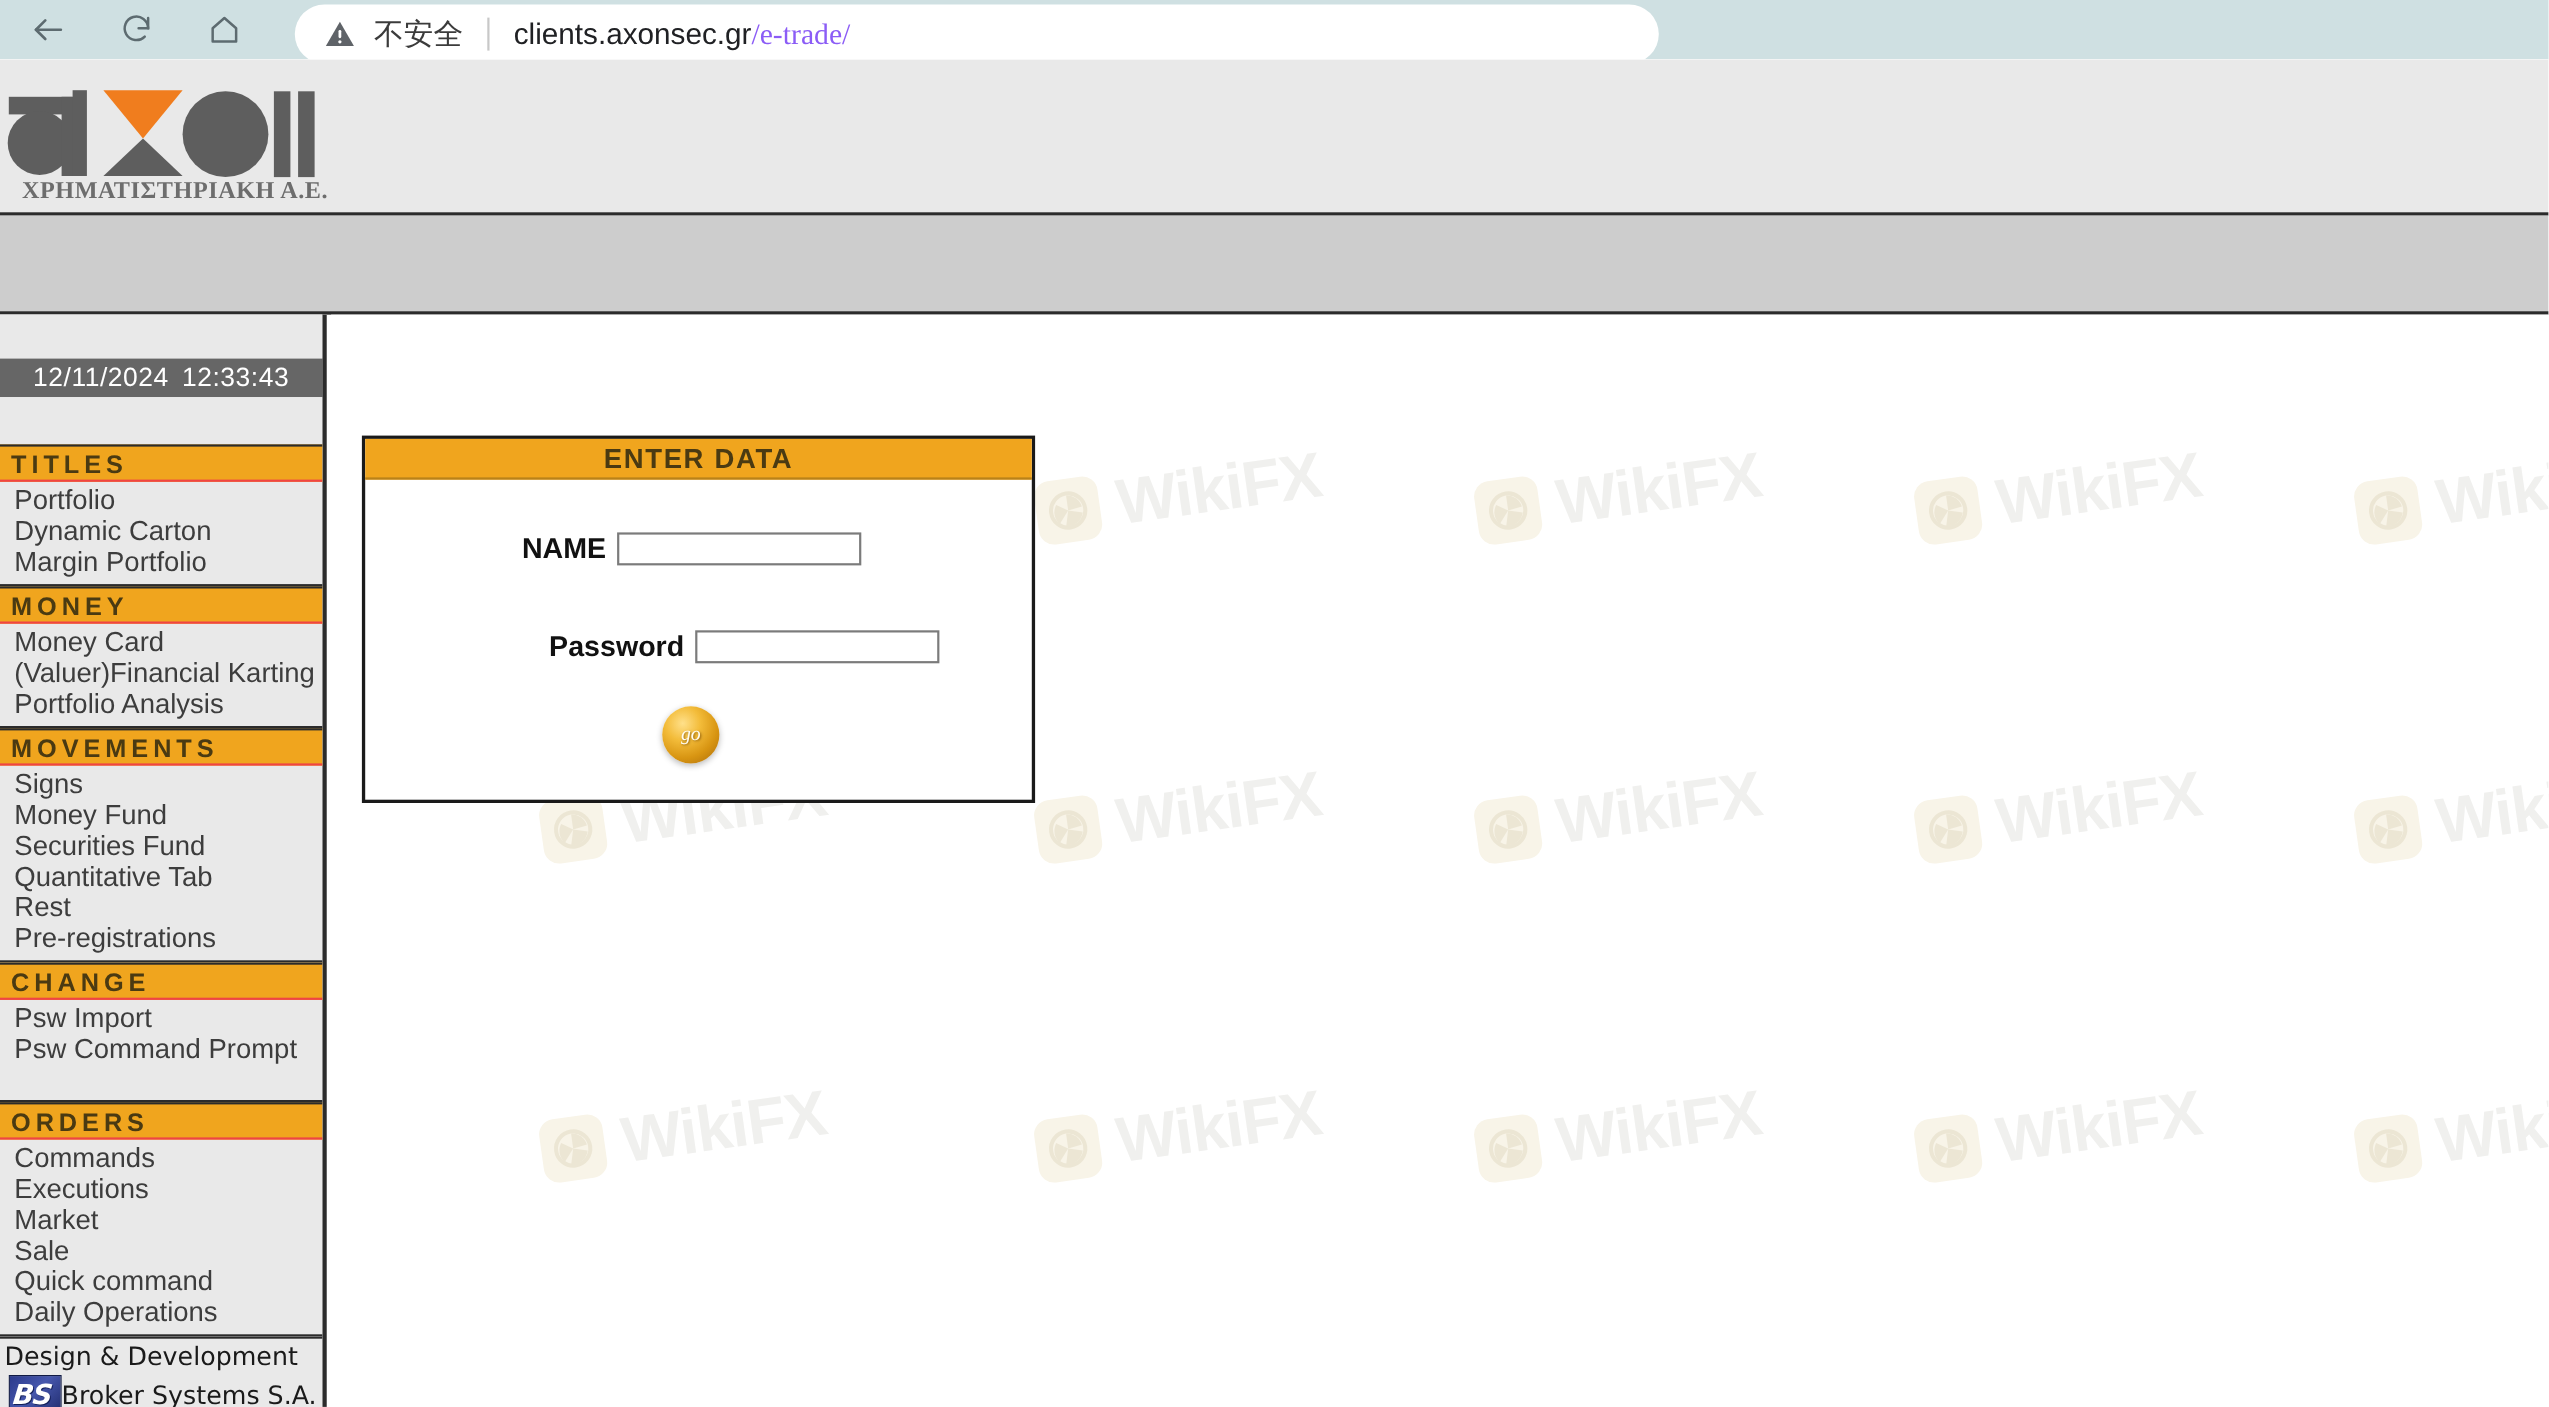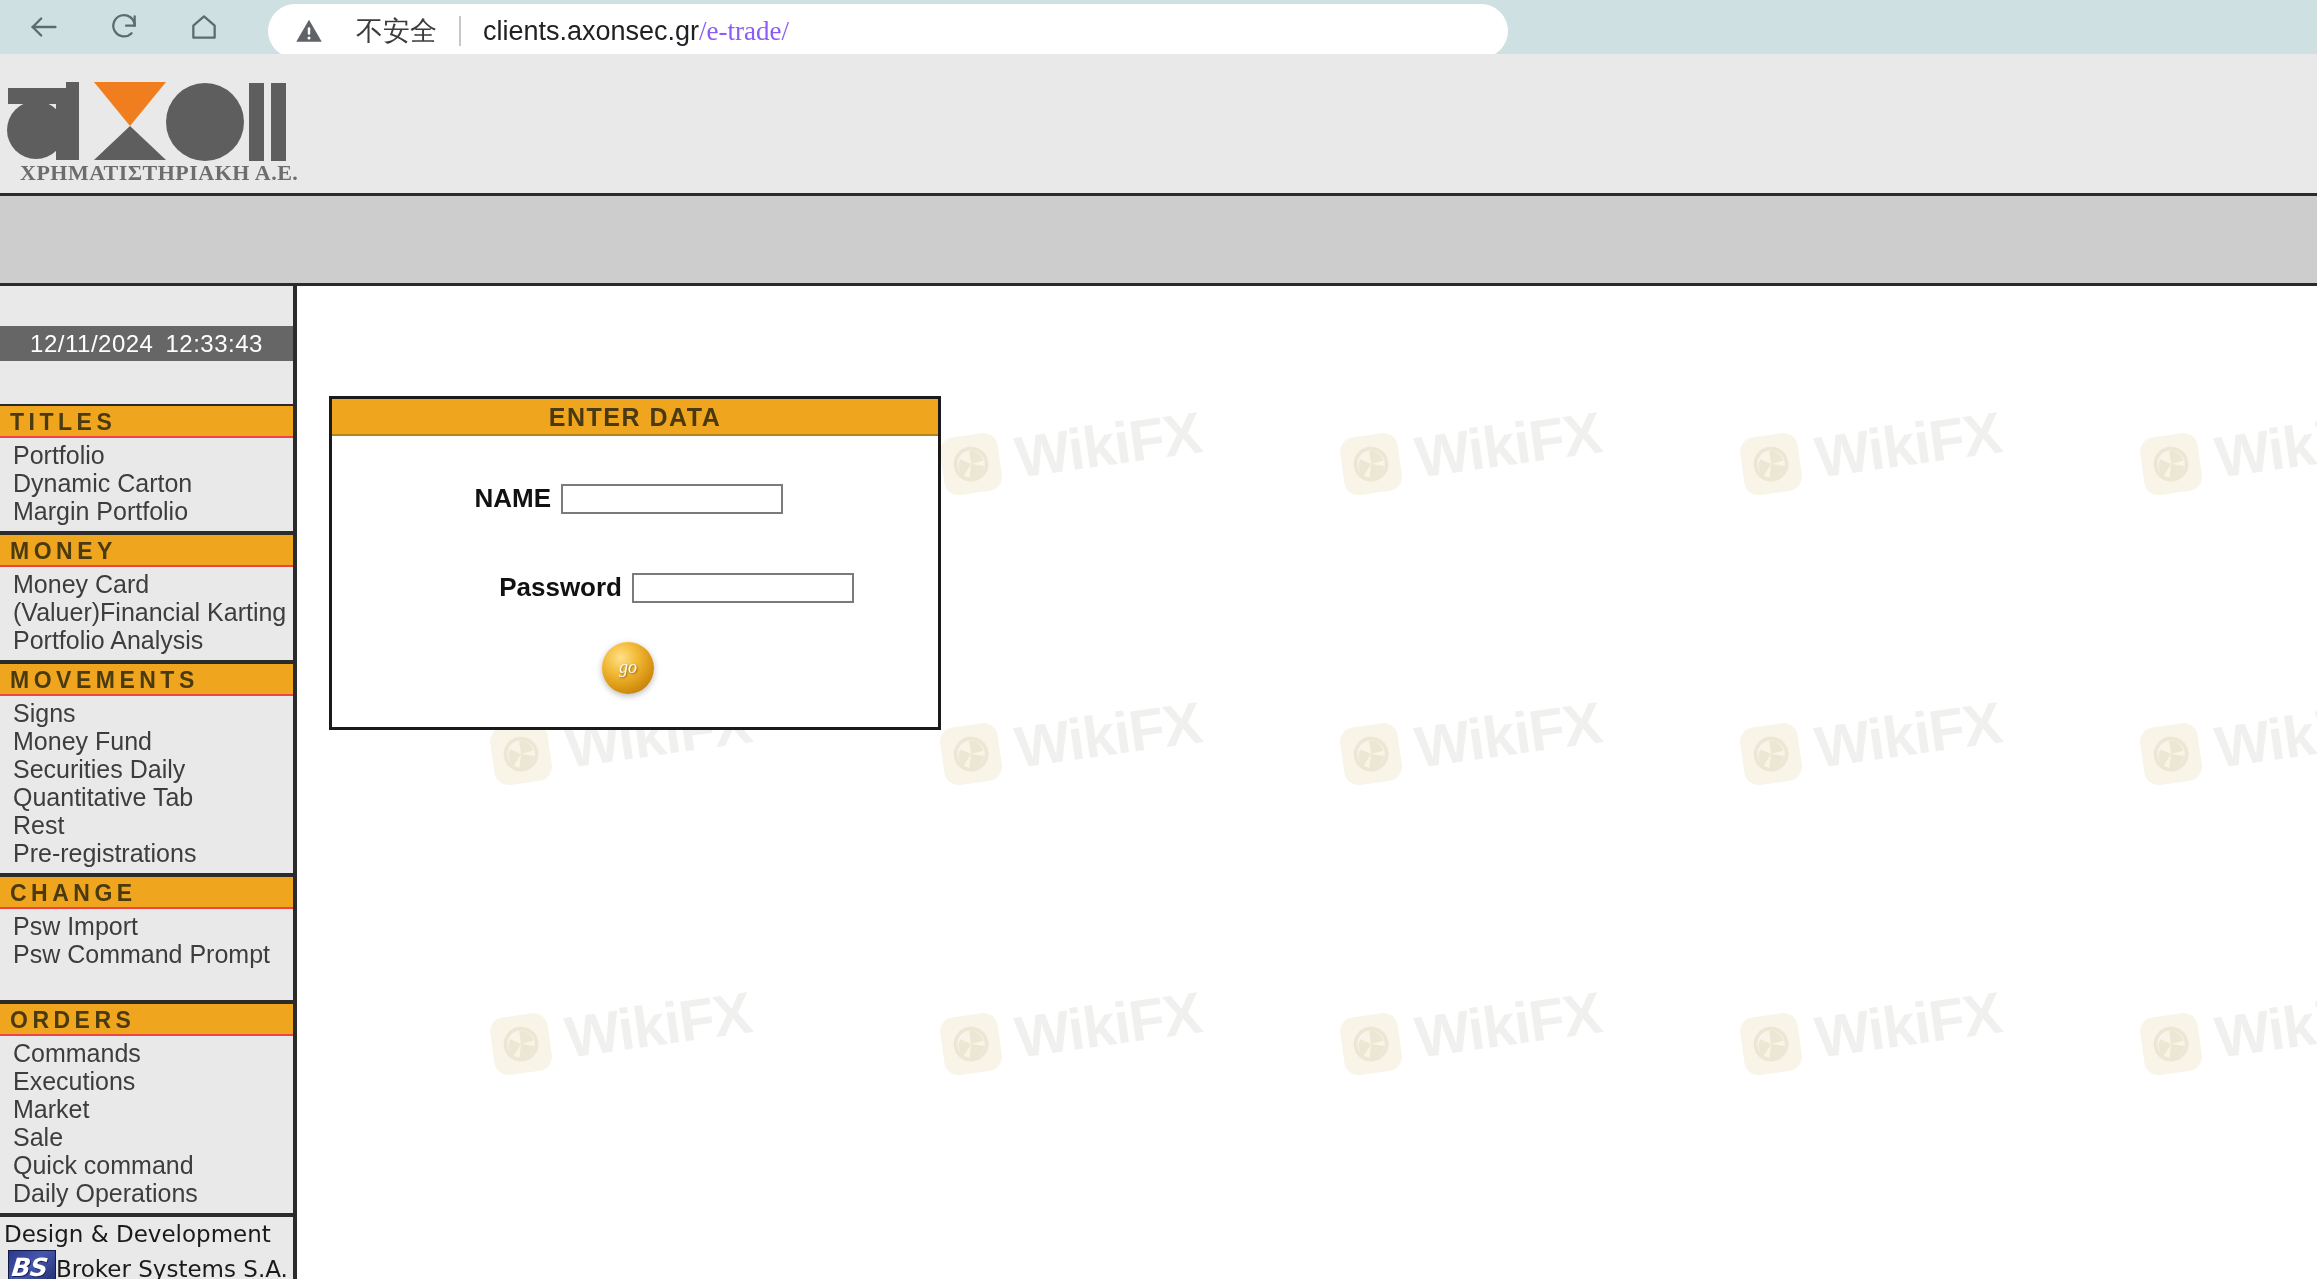--- a/index.html
+++ b/index.html
@@ -55,21 +55,21 @@
     min-width: 1240px;
   }
   #security-warning-icon {
     width: 30px; height: 30px;
     display: flex; align-items: center; justify-content: center;
     flex: none;
   }
   #security-label {
     font-size: 27px;
     color: #3b3b3b;
-    margin-left: 32px;
+    margin-left: 16px;
     white-space: nowrap;
     font-family: "DejaVu Sans", sans-serif;
   }
   #omnibox-divider {
     width: 2px;
     height: 30px;
     background: #c8c8c8;
     margin: 0 22px;
     flex: none;
   }
@@ -467,21 +467,21 @@
         <a class="nav-link">(Valuer)Financial Karting</a>
         <a class="nav-link">Portfolio Analysis</a>
       </div>
     </div>
 
     <div class="nav-group">
       <div class="group-header">MOVEMENTS</div>
       <div class="group-items">
         <a class="nav-link">Signs</a>
         <a class="nav-link">Money Fund</a>
-        <a class="nav-link">Securities Daily</a>
+        <a class="nav-link">Securities Fund</a>
         <a class="nav-link">Quantitative Tab</a>
         <a class="nav-link">Rest</a>
         <a class="nav-link">Pre-registrations</a>
       </div>
     </div>
 
     <div class="nav-group">
       <div class="group-header">CHANGE</div>
       <div class="group-items">
         <a class="nav-link">Psw Import</a>

